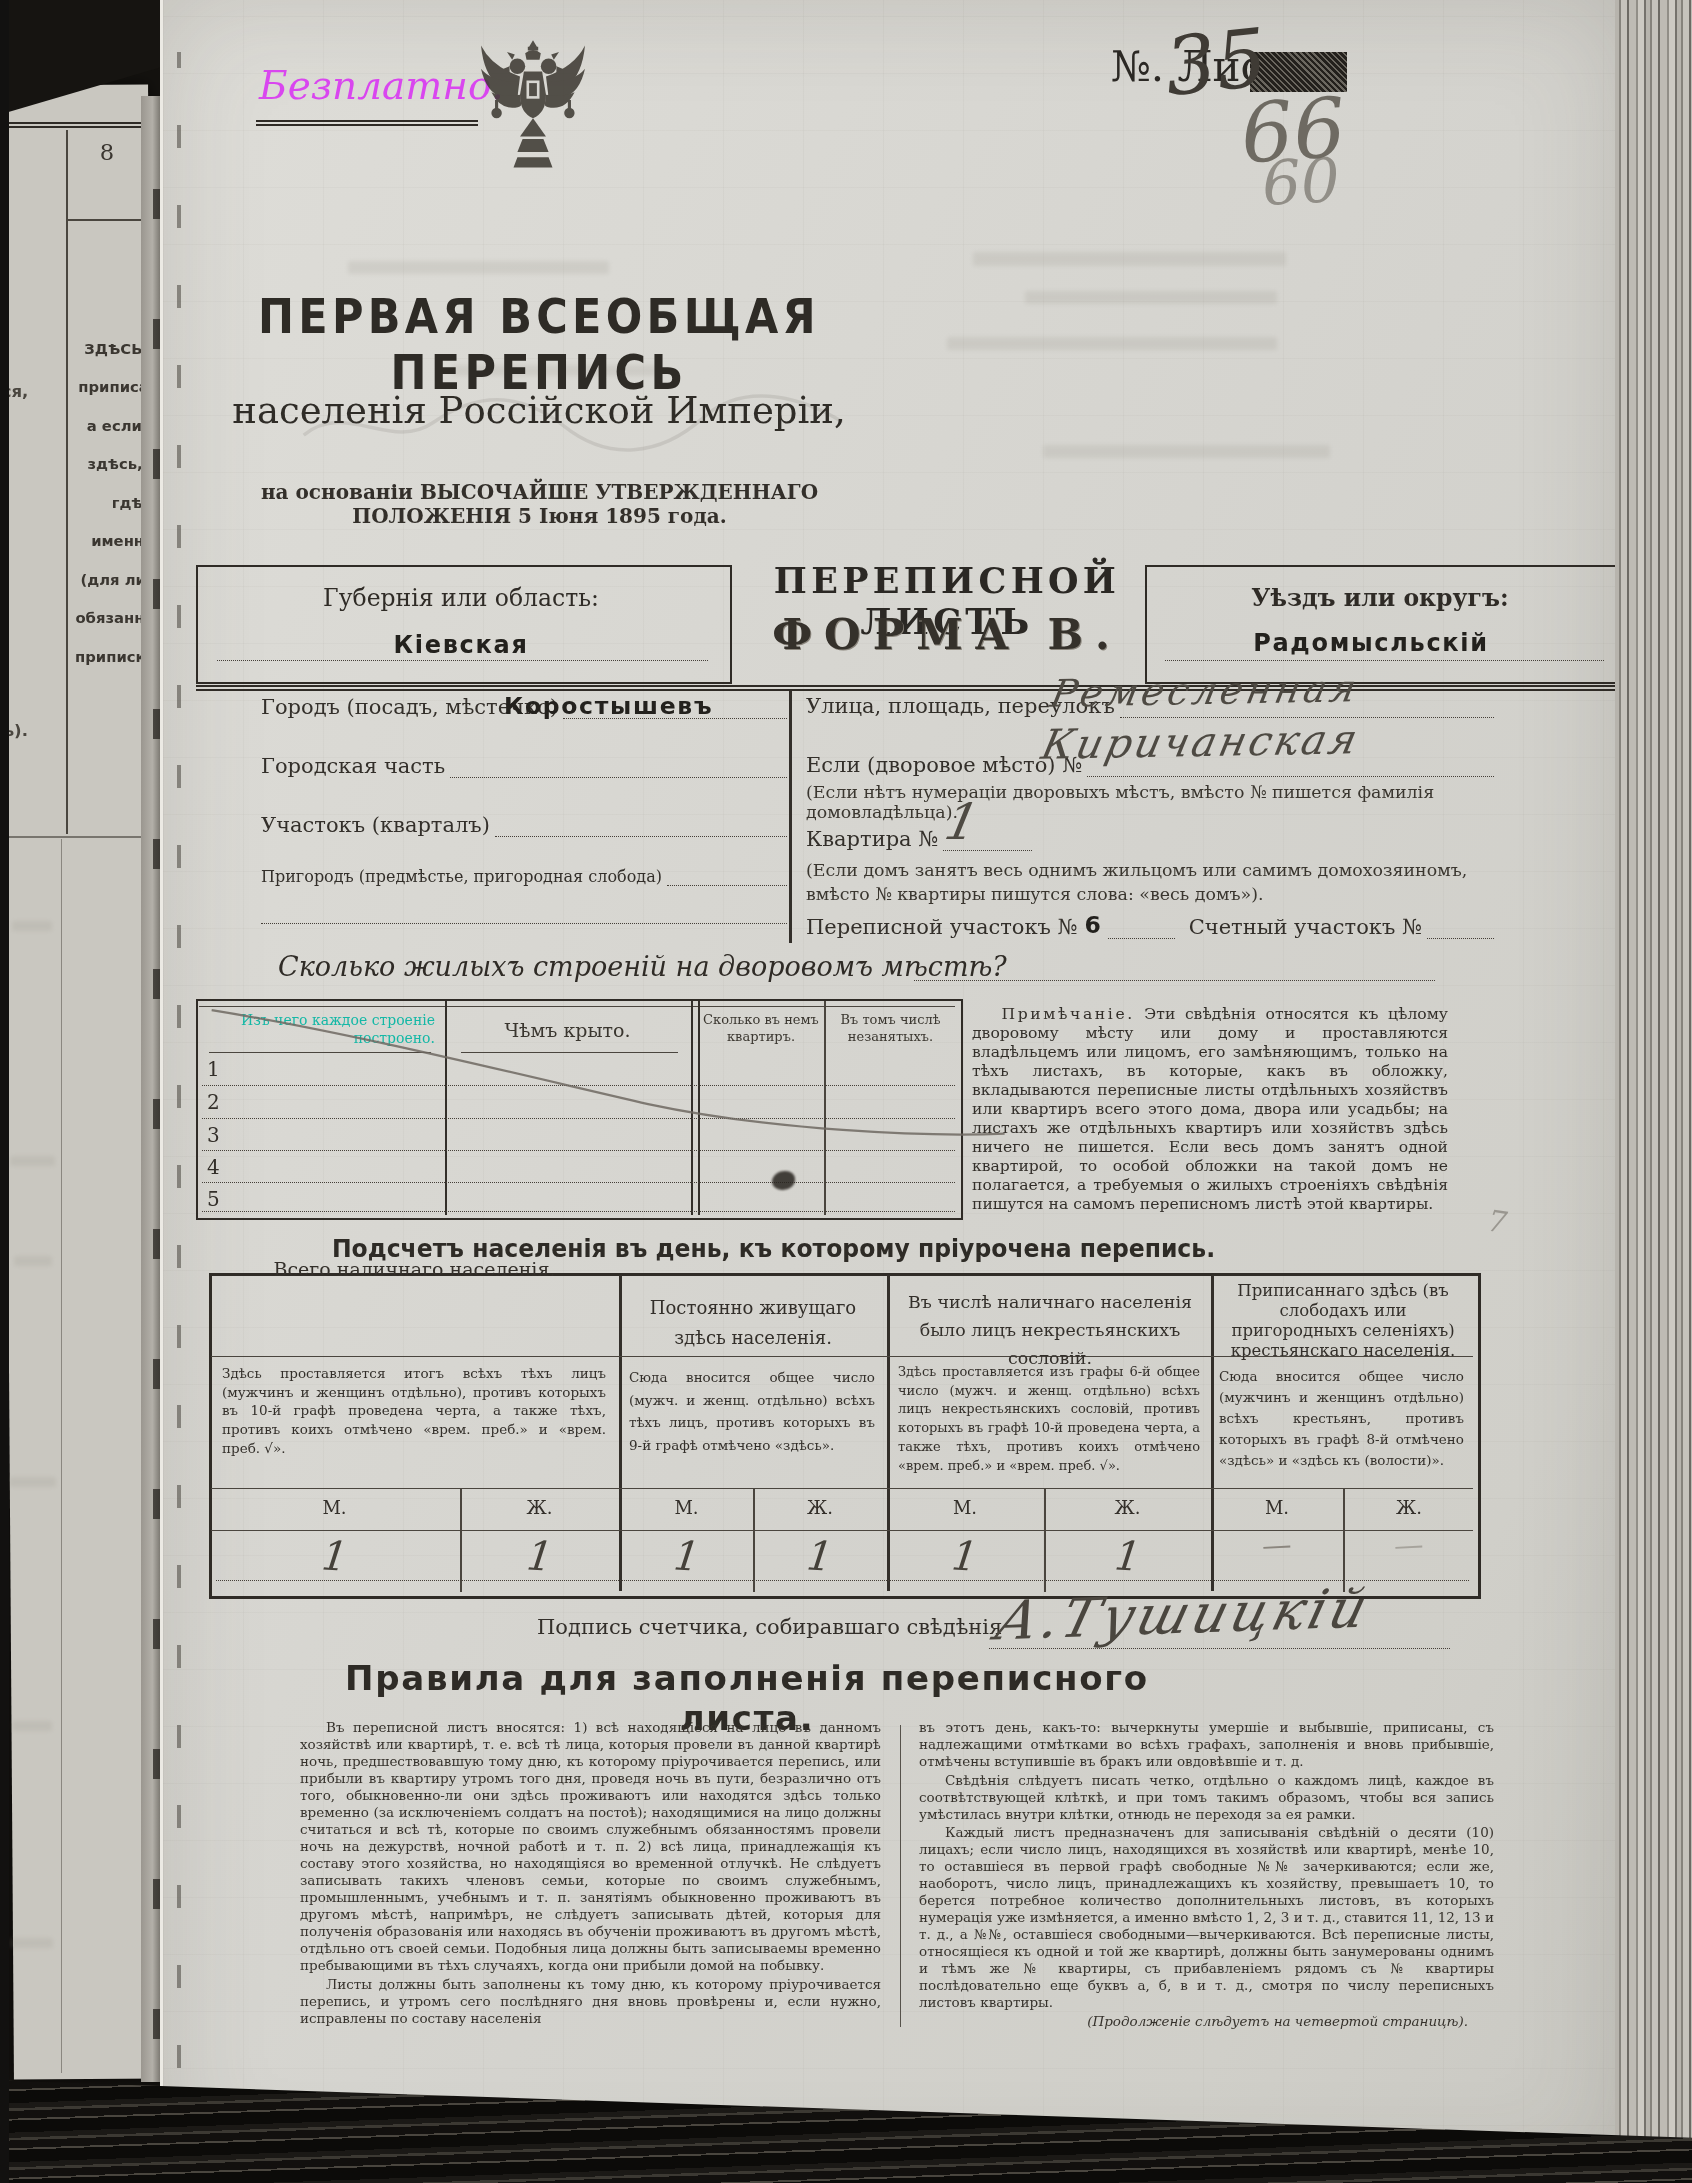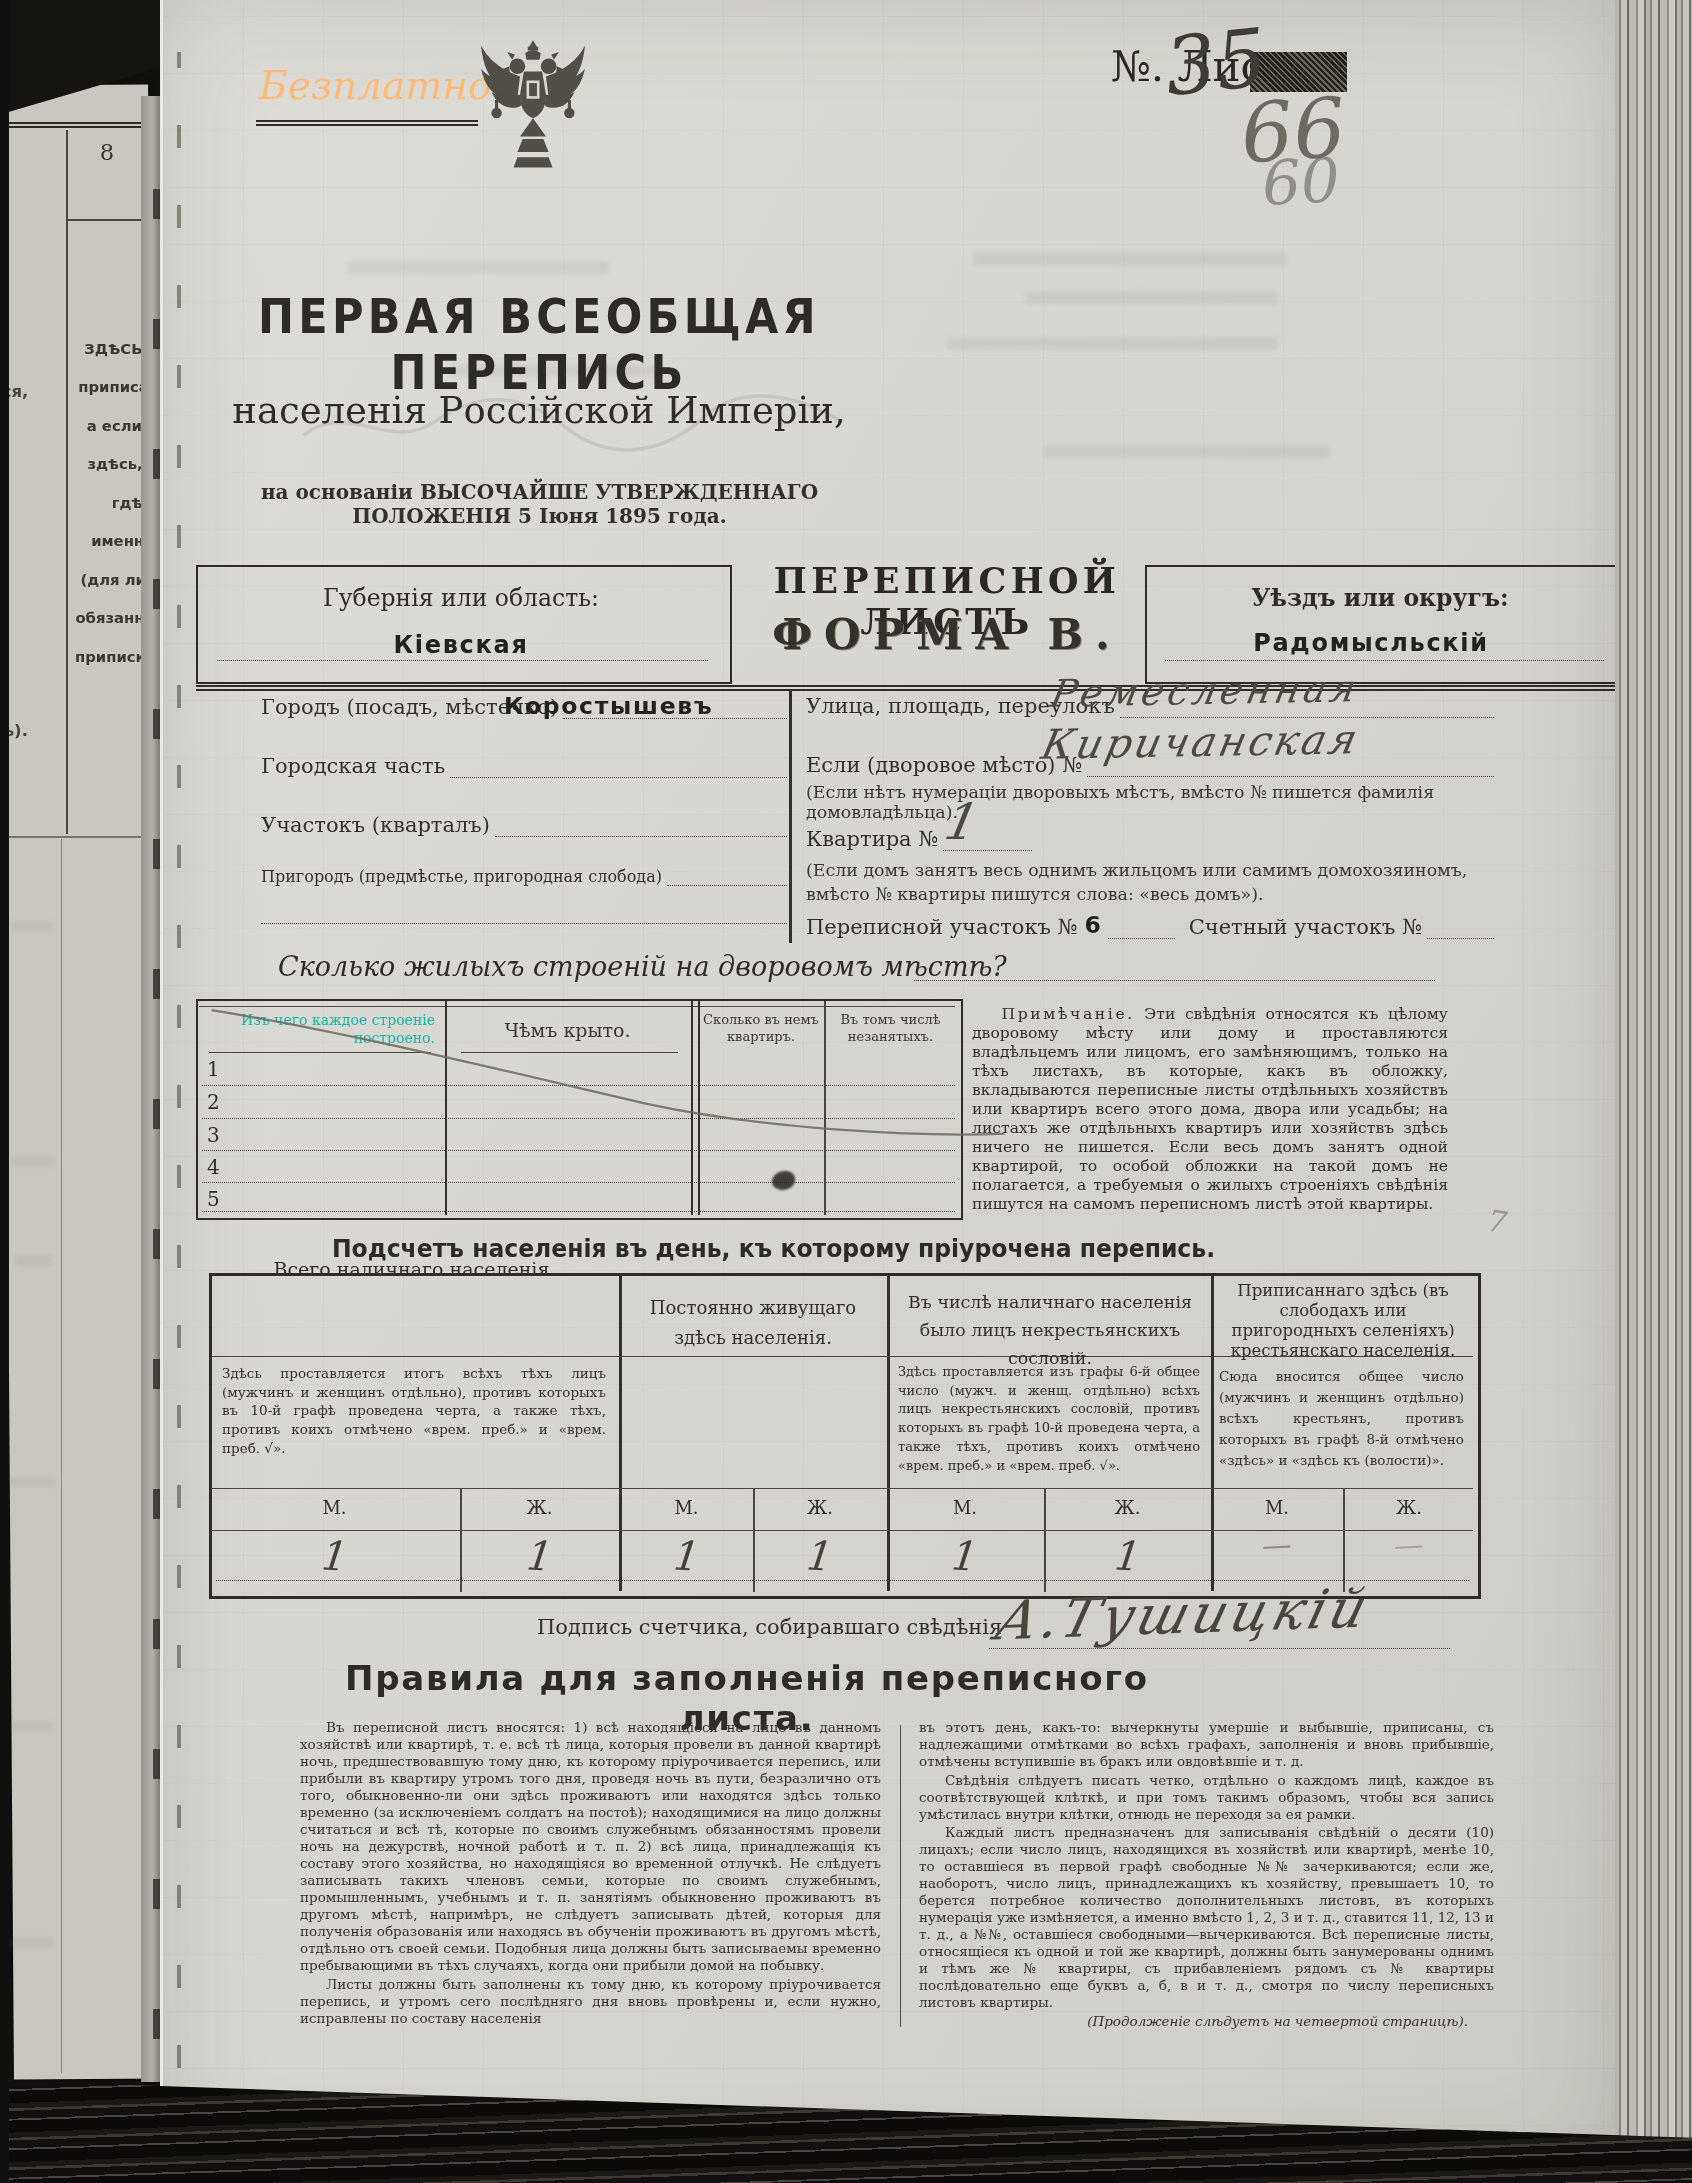--- a/index.html
+++ b/index.html
@@ -78,21 +78,21 @@
   <div class="ghost" style="left:973px;top:252px;width:313px;height:14px;"></div>
   <div class="ghost" style="left:1025px;top:291px;width:252px;height:13px;"></div>
   <div class="ghost" style="left:947px;top:337px;width:330px;height:13px;"></div>
   <div class="ghost" style="left:348px;top:261px;width:261px;height:13px;"></div>
   <div class="ghost" style="left:452px;top:365px;width:209px;height:11.3px;"></div>
   <div class="ghost" style="left:1043px;top:445px;width:287px;height:13px;"></div>
   <svg class="abs" style="left:295px;top:374px;opacity:.13;" width="556" height="96" viewBox="0 0 640 110">
     <path d="M10,70 C60,30 110,90 160,55 S260,20 310,60 S420,95 470,50 S590,30 630,55" fill="none" stroke="#55504a" stroke-width="4"></path>
   </svg>
 
-  <div class="abs serif" style="left:259px;top:63px;font-size:39px;font-style:italic;color:#fdba74;">Безплатно.</div>
+  <div class="abs serif" style="left:259px;top:63px;font-size:39px;font-style:italic;color:#d946ef;">Безплатно.</div>
   <div class="dblrule" style="left:256px;top:120px;width:222px;"></div>
 
   <svg class="abs" style="left:468px;top:37px;" width="130" height="139" viewBox="0 0 100 106" fill="#403c35">
     <g opacity=".88">
       <path d="M50 2 l3 5 h-6z M46 7 h8 v3 h-8z"></path>
       <path d="M44 12 q6 -5 12 0 l-1 5 h-10z"></path>
       <circle cx="38" cy="22" r="6"></circle>
         <circle cy="22" cx="62" r="6"></circle>
       <path d="M32 22 l-7 3 7 3z M68 22 l7 3 -7 3z"></path>
       <path d="M34 17 l-4 -6 6 2z M66 17 l4 -6 -6 2z"></path>
@@ -252,20 +252,21 @@
   <div class="vline thin" style="left:753px;top:1489px;height:103px;width:1.7px;"></div>
   <div class="vline thin" style="left:1044px;top:1489px;height:103px;width:1.7px;"></div>
   <div class="vline thin" style="left:1343px;top:1489px;height:103px;width:1.7px;"></div>
 
   <div class="abs serif center" style="left:224px;top:1255px;width:381px;font-size:19px;line-height:29.5px;">Всего наличнаго населенія.</div>
   <div class="abs serif center" style="left:627px;top:1293px;width:252px;font-size:18px;line-height:29.5px;">Постоянно живущаго здѣсь населенія.</div>
   <div class="abs serif center" style="left:898px;top:1288px;width:304px;font-size:17.4px;line-height:28px;">Въ числѣ наличнаго населенія было лицъ некрестьянскихъ сословій.</div>
   <div class="abs serif center" style="left:1218px;top:1281px;width:250px;font-size:16.5px;line-height:20px;">Приписаннаго здѣсь (въ слободахъ или пригородныхъ селеніяхъ) крестьянскаго населенія.</div>
 
   <div class="abs serif justify" style="left:222px;top:1364px;width:384px;font-size:13.5px;line-height:18.7px;">Здѣсь проставляется итогъ всѣхъ тѣхъ лицъ (мужчинъ и женщинъ отдѣльно), противъ которыхъ въ 10-й графѣ проведена черта, а также тѣхъ, противъ коихъ отмѣчено «врем. преб.» и «врем. преб. √».</div>
+  <div class="abs serif justify" style="left:629px;top:1366px;width:246px;font-size:13.5px;line-height:22.6px;">Сюда вносится общее число (мужч. и женщ. отдѣльно) всѣхъ тѣхъ лицъ, противъ которыхъ въ 9-й графѣ отмѣчено «здѣсь».</div>
   <div class="abs serif justify" style="left:898px;top:1363px;width:302px;font-size:13px;line-height:18.7px;">Здѣсь проставляется изъ графы 6-й общее число (мужч. и женщ. отдѣльно) всѣхъ лицъ некрестьянскихъ сословій, противъ которыхъ въ графѣ 10-й проведена черта, а также тѣхъ, противъ коихъ отмѣчено «врем. преб.» и «врем. преб. √».</div>
   <div class="abs serif justify" style="left:1219px;top:1366px;width:245px;font-size:13.5px;line-height:21px;">Сюда вносится общее число (мужчинъ и женщинъ отдѣльно) всѣхъ крестьянъ, противъ которыхъ въ графѣ 8-й отмѣчено «здѣсь» и «здѣсь къ (волости)».</div>
 
   <div class="abs serif center" style="left:209px;top:1497px;width:251px;font-size:18px;">М.</div>
   <div class="abs serif center" style="left:460px;top:1497px;width:159px;font-size:18px;">Ж.</div>
   <div class="abs serif center" style="left:619px;top:1497px;width:135px;font-size:18px;">М.</div>
   <div class="abs serif center" style="left:753px;top:1497px;width:134px;font-size:18px;">Ж.</div>
   <div class="abs serif center" style="left:887px;top:1497px;width:156px;font-size:18px;">М.</div>
   <div class="abs serif center" style="left:1044px;top:1497px;width:167px;font-size:18px;">Ж.</div>
   <div class="abs serif center" style="left:1211px;top:1497px;width:132px;font-size:18px;">М.</div>

